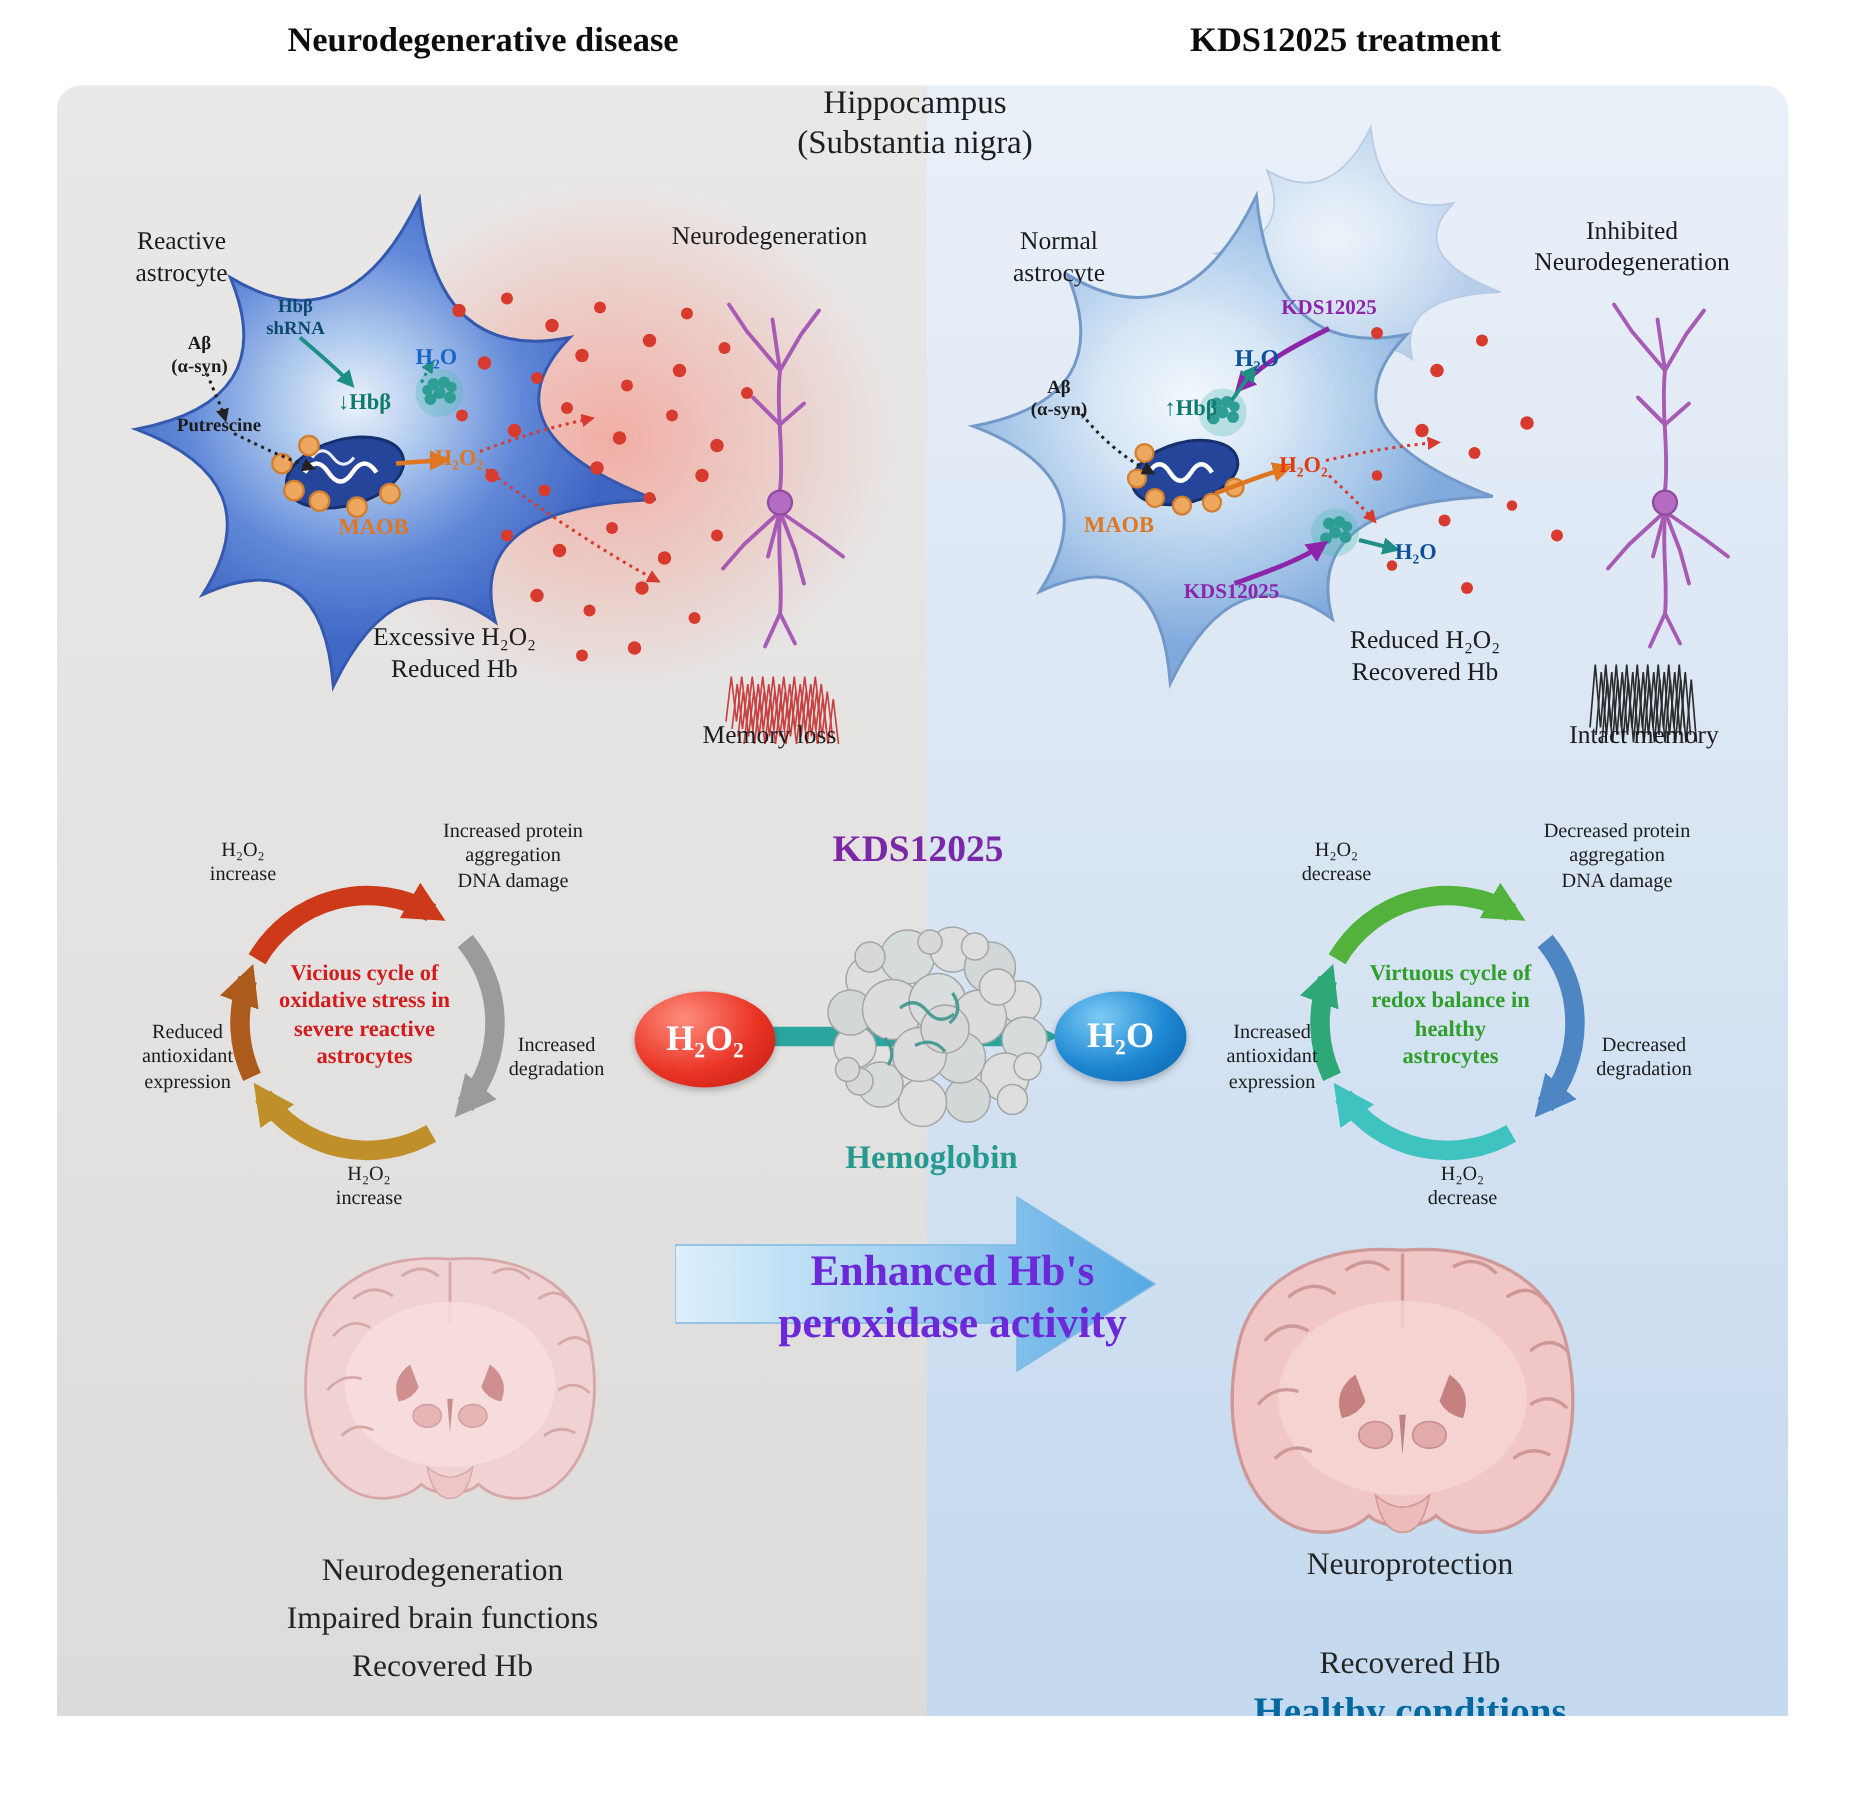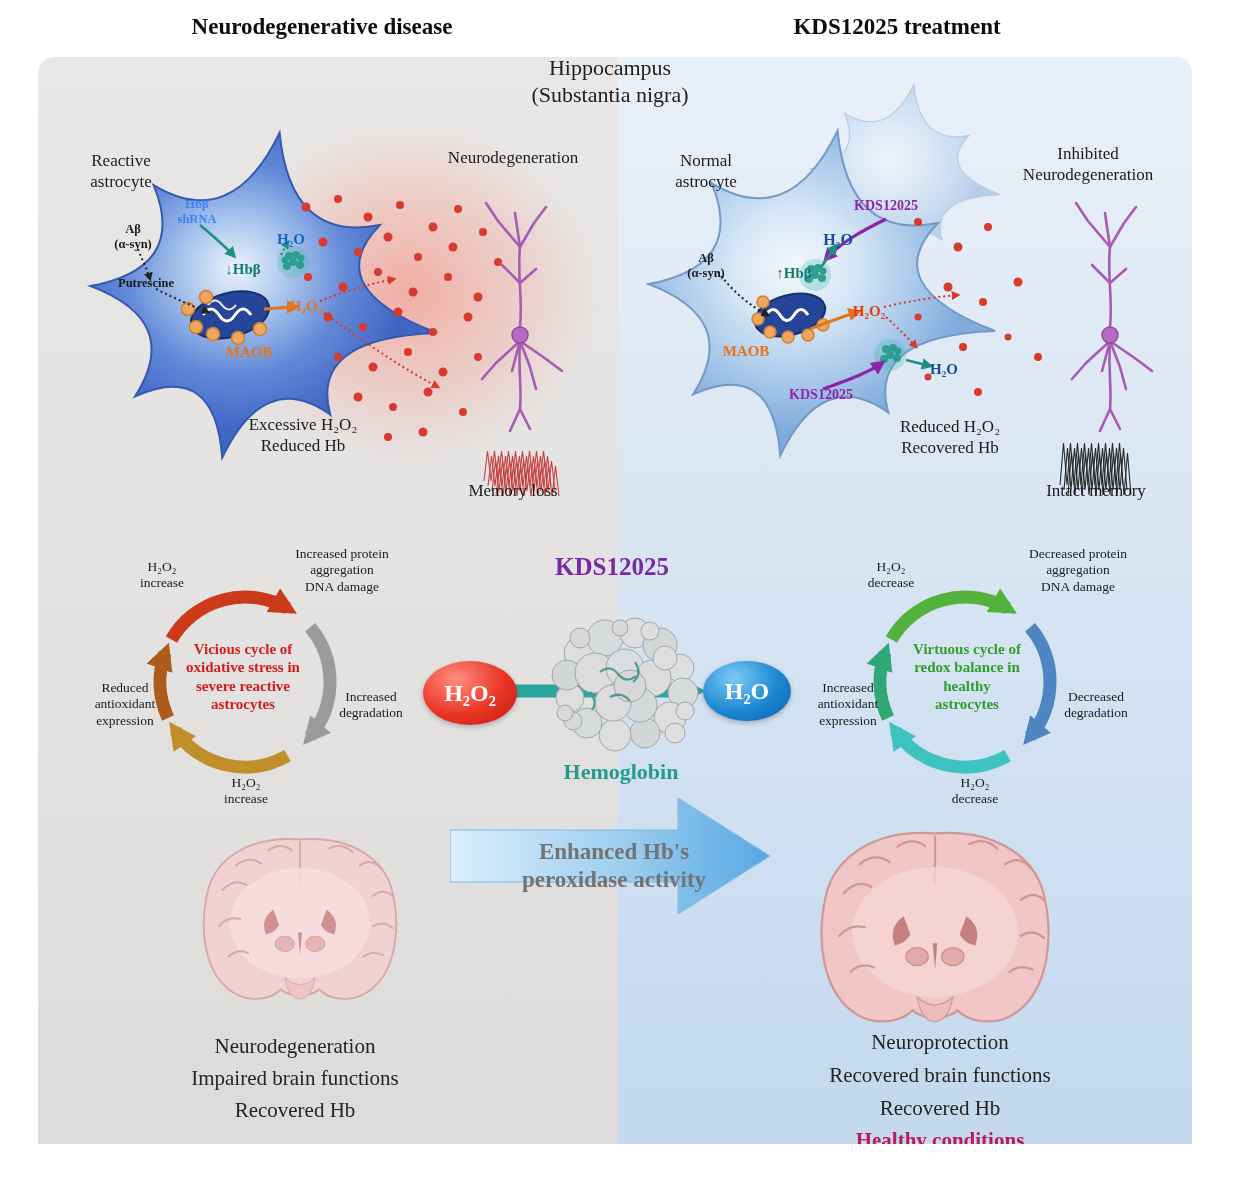--- a/index.html
+++ b/index.html
@@ -17,25 +17,25 @@
   .t-region{font-size:22px;color:#1e1e1e;}
   .t-main{font-size:17px;}
   .t-mol{font-weight:bold;font-size:15px;}
   .t-sm{font-weight:bold;font-size:12.5px;}
   .t-node{font-size:13.5px;}
   .t-cycle-red{font-size:15px;font-weight:bold;color:#d31d1d;}
   .t-cycle-green{font-size:15px;font-weight:bold;color:#2f9e2a;}
   .t-kds{font-size:25px;font-weight:bold;color:#7a28a8;}
   .t-kds-sub{font-size:18.5px;font-weight:bold;color:#7a28a8;}
   .t-hemo{font-size:22px;font-weight:bold;color:#279a90;}
-  .t-arrowtxt{font-size:23px;font-weight:bold;color:#737373;}
+  .t-arrowtxt{font-size:29px;font-weight:bold;color:#6d28d9;margin-left:21px;}
   .t-outcome{font-size:21px;color:#242424;}
   .t-outred{font-size:21px;font-weight:bold;color:#e31c1c;}
-  .t-outblue{font-size:21px;font-weight:bold;color:#be185d;}
-  .c-teal{color:#3b82f6;text-align:center;} .c-dteal{color:#117a6f;} .c-blue{color:#1465c6;}
+  .t-outblue{font-size:26px;font-weight:bold;color:#0369a1;}
+  .c-teal{color:#0c4a6e;text-align:center;} .c-dteal{color:#117a6f;} .c-blue{color:#1465c6;}
   .c-dblue{color:#0f4f9e;} .c-orange{color:#e0761f;} .c-redor{color:#e23c0e;}
   .c-purple{color:#8e24aa;}
   .pill{position:absolute;transform:translate(-50%,-50%);display:flex;align-items:center;justify-content:center;
         color:#fff;font-weight:bold;font-size:24px;border-radius:50%;z-index:5;
         box-shadow:0 2px 5px rgba(0,0,0,.25);}
   .pill-red{width:94px;height:64px;background:radial-gradient(ellipse at 35% 28%,#ff8d7d 0%,#ea3526 55%,#bd1a0e 100%);}
   .pill-blue{width:88px;height:60px;background:radial-gradient(ellipse at 35% 28%,#7ccaf5 0%,#1d87d2 55%,#0a5fa8 100%);}
 </style>
 </head>
 <body>
@@ -503,17 +503,16 @@
   <div class="pill pill-blue" style="left:747px;top:691px">H₂O</div>
   <div class="lbl t-hemo" style="left:621px;top:772px">Hemoglobin</div>
   <div class="lbl t-arrowtxt" style="left:614px;top:866px">Enhanced Hb's
 peroxidase activity</div>
 
   <div class="lbl t-outcome" style="left:295px;top:1047px">Neurodegeneration</div>
   <div class="lbl t-outcome" style="left:295px;top:1079px">Impaired brain functions</div>
   <div class="lbl t-outcome" style="left:295px;top:1111px">Recovered Hb</div>
 
   <div class="lbl t-outcome" style="left:940px;top:1043px">Neuroprotection</div>
-  <div class="lbl t-outcome" style="left:940px;top:1076px">Recovered brain functions</div>
   <div class="lbl t-outcome" style="left:940px;top:1109px">Recovered Hb</div>
   <div class="lbl t-outblue" style="left:940px;top:1141px">Healthy conditions</div>
 
 </div>
 
 </body></html>

